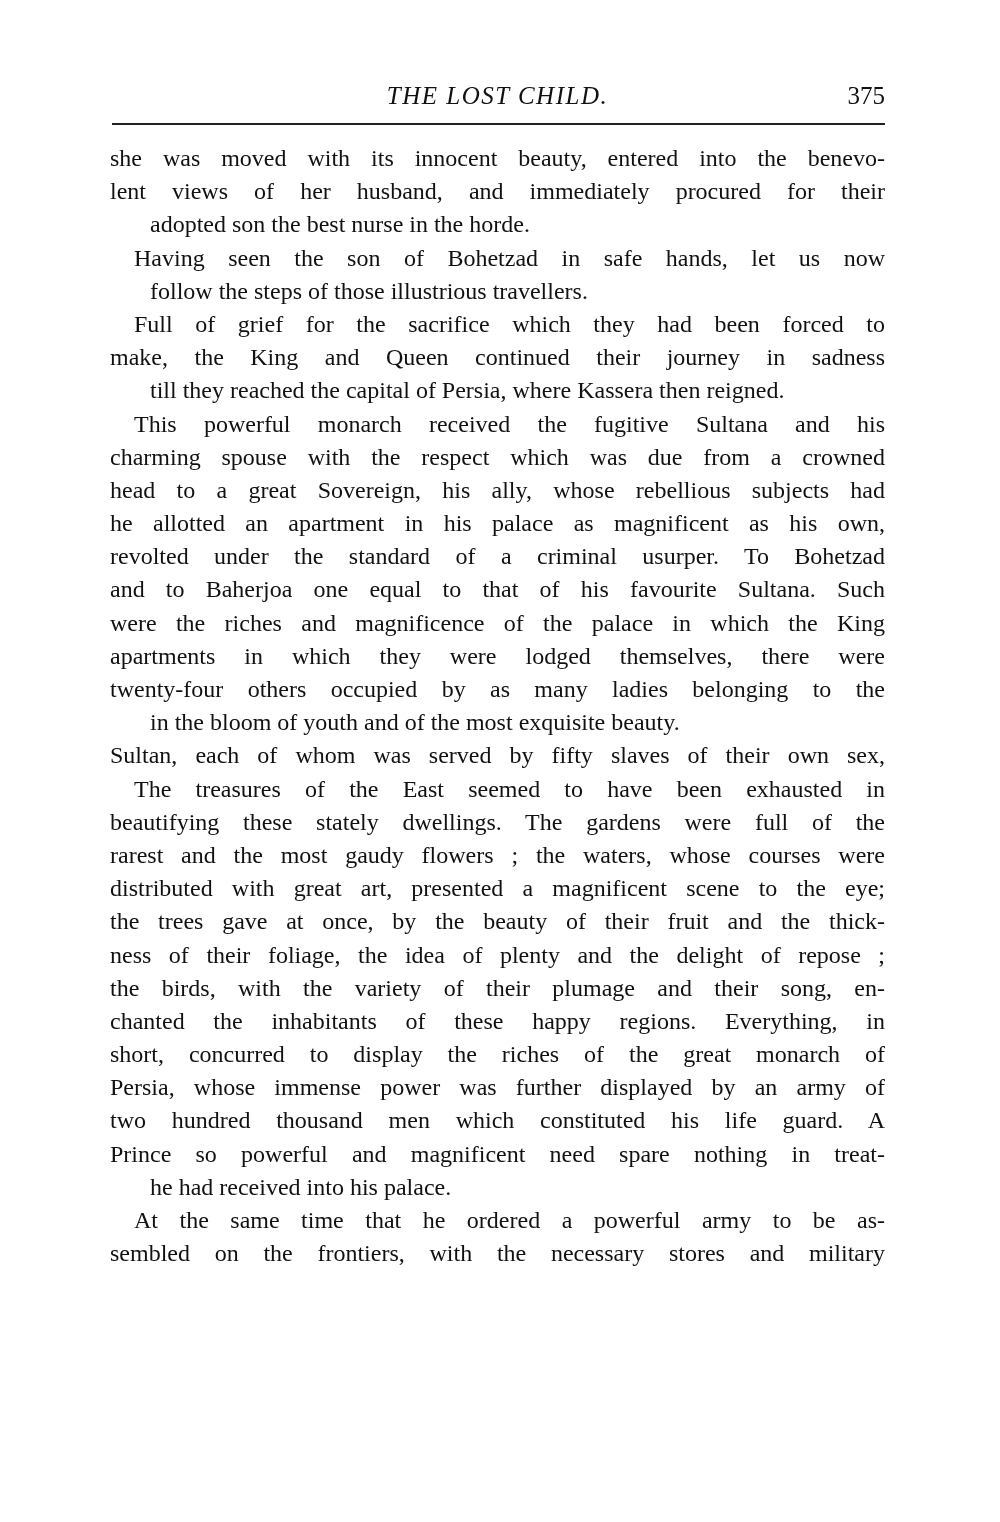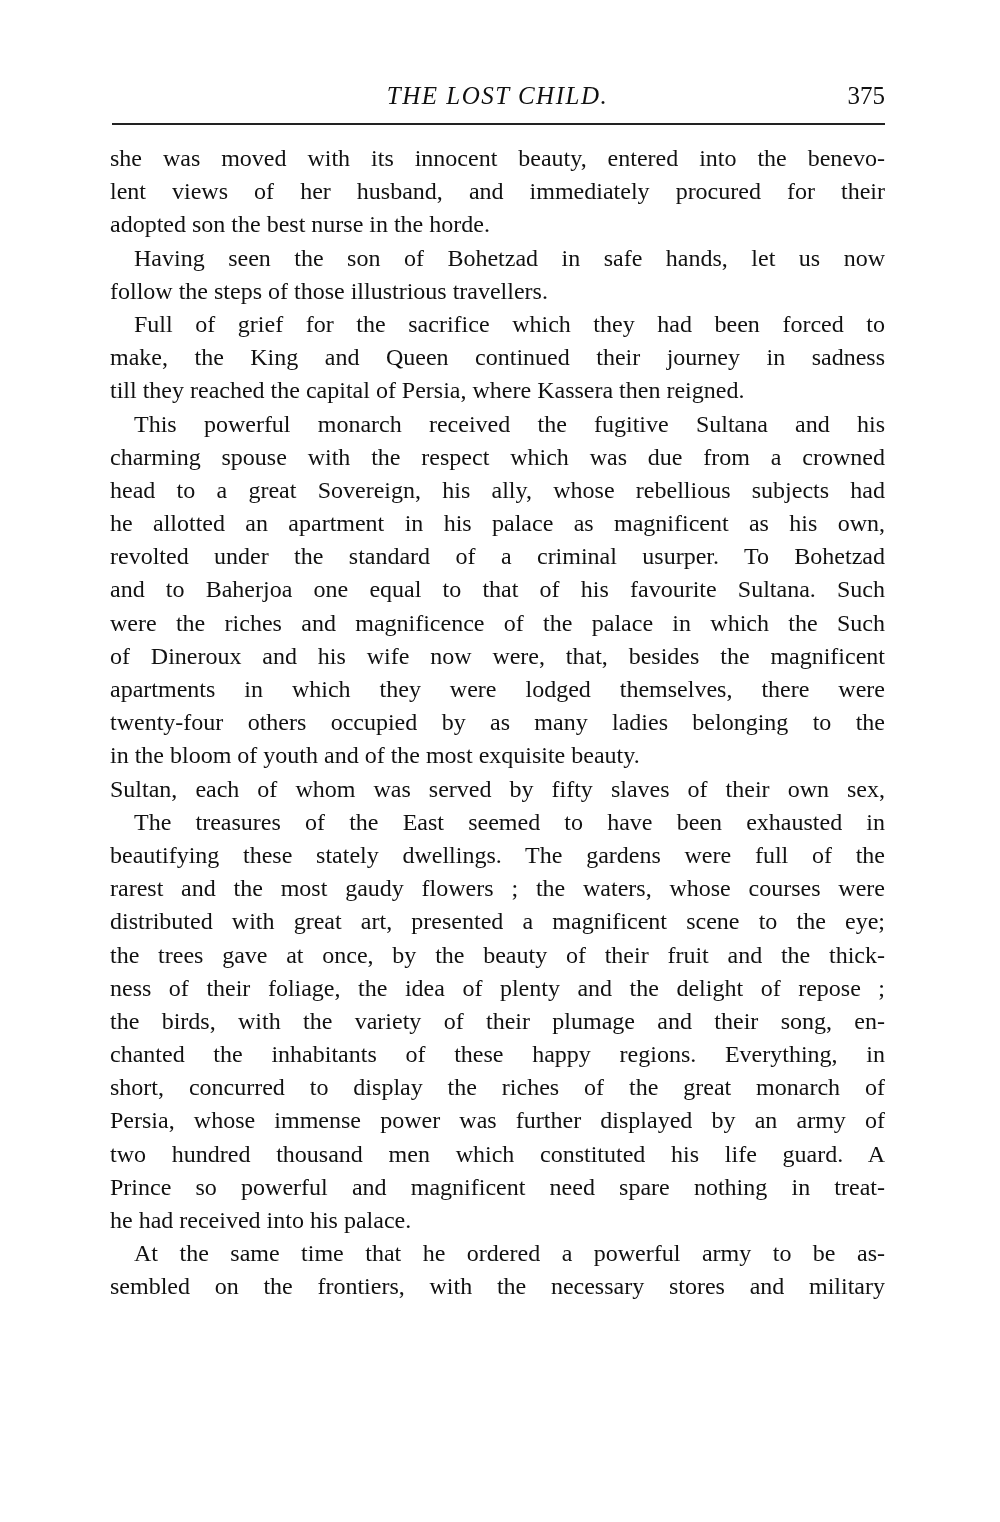--- a/index.html
+++ b/index.html
@@ -65,20 +65,21 @@
       font-size: 24px;
       white-space: nowrap;
       text-align: justify;
       text-align-last: justify;
     }
     .line.indent {
       padding-left: 24px;
     }
     .line.last {
       text-align-last: left;
+      margin-left: 40px;
     }
   </style>
 </head>
 <body>
 
 <div class="page">
   <div class="running-head">
     <span class="running-title">THE LOST CHILD.</span>
     <span class="page-number">375</span>
   </div>
@@ -91,22 +92,21 @@
       <span class="line last">follow the steps of those illustrious travellers.</span>
       <span class="line indent">Full of grief for the sacrifice which they had been forced to</span>
       <span class="line">make, the King and Queen continued their journey in sadness</span>
       <span class="line last">till they reached the capital of Persia, where Kassera then reigned.</span>
       <span class="line indent">This powerful monarch received the fugitive Sultana and his</span>
       <span class="line">charming spouse with the respect which was due from a crowned</span>
       <span class="line">head to a great Sovereign, his ally, whose rebellious subjects had</span>
       <span class="line">he allotted an apartment in his palace as magnificent as his own,</span>
       <span class="line">revolted under the standard of a criminal usurper.  To Bohetzad</span>
       <span class="line">and to Baherjoa one equal to that of his favourite Sultana.  Such</span>
-      <span class="line">were the riches and magnificence of the palace in which the Such</span>
-      <span class="line">of Dineroux and his wife now were, that, besides the magnificent</span>
+      <span class="line">were the riches and magnificence of the palace in which the King</span>
       <span class="line">apartments in which they were lodged themselves, there were</span>
       <span class="line">twenty-four others occupied by as many ladies belonging to the</span>
       <span class="line last">in the bloom of youth and of the most exquisite beauty.</span>
       <span class="line">Sultan, each of whom was served by fifty slaves of their own sex,</span>
       <span class="line indent">The treasures of the East seemed to have been exhausted in</span>
       <span class="line">beautifying these stately dwellings.  The gardens were full of the</span>
       <span class="line">rarest and the most gaudy flowers ; the waters, whose courses were</span>
       <span class="line">distributed with great art, presented a magnificent scene to the eye;</span>
       <span class="line">the trees gave at once, by the beauty of their fruit and the thick-</span>
       <span class="line">ness of their foliage, the idea of plenty and the delight of repose ;</span>

